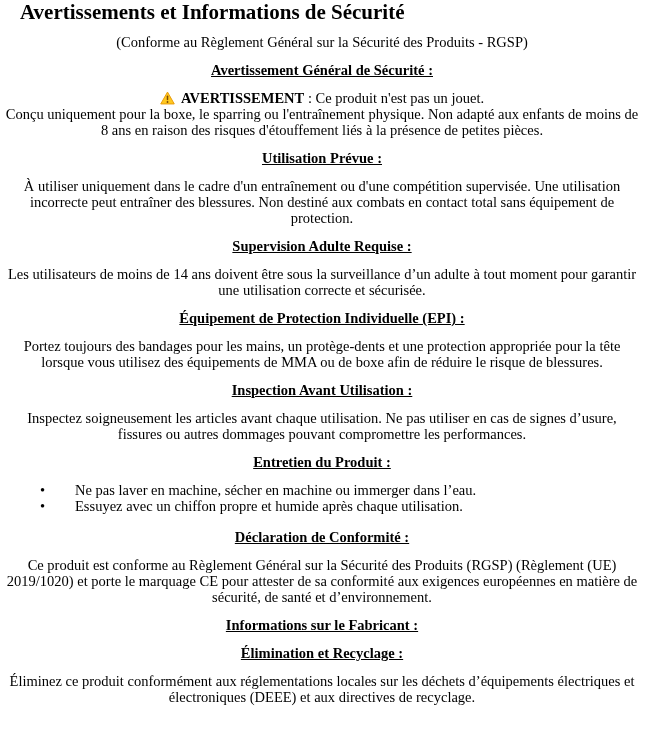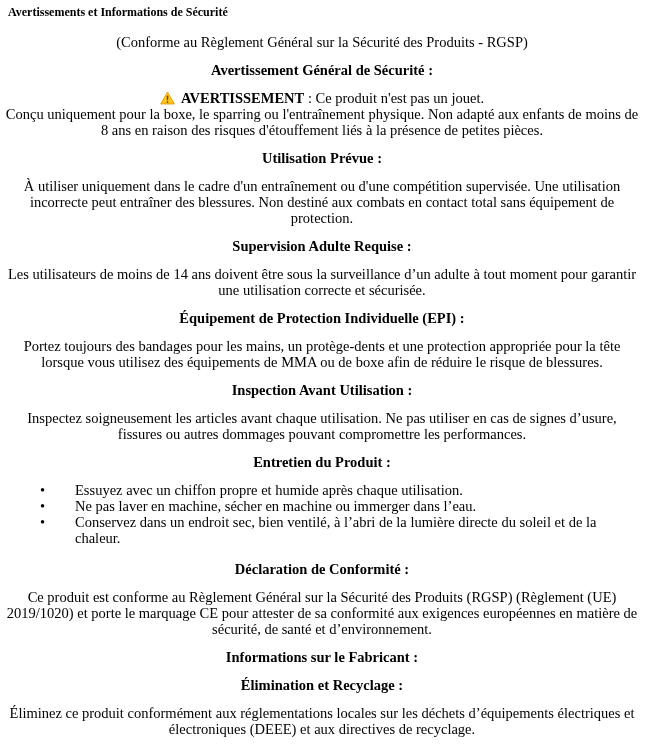--- a/index.html
+++ b/index.html
@@ -3,23 +3,23 @@
 <meta charset="utf-8">
 <style>
   html,body{margin:0;padding:0;background:#ffffff;}
   body{
     width:645px;height:755px;box-sizing:border-box;
     padding:2px 5px 0 4px;overflow:hidden;
     color:#000;
     font-family:"Liberation Serif","DejaVu Serif",serif;
     font-size:14.5px;line-height:16px;
   }
-  .title{font-size:12px;font-weight:bold;line-height:20px;margin:0 0 12px 4px;}
+  .title{font-size:21px;font-weight:bold;line-height:20px;margin:0 0 12px 16px;}
   p{margin:12px 0;text-align:center;}
-  .h{font-weight:bold;}
+  .h{font-weight:bold;text-decoration:underline;}
   .h0{margin-top:15px;}
   .warn{margin-top:12px;}
   .wicon{display:inline-block;margin-right:6px;}
   .wicon svg{vertical-align:-2px;display:inline-block;}
   ul{margin:12px 0 0 0;padding:0;list-style:none;}
   li{position:relative;padding-left:71px;}
   li::before{content:"\2022";position:absolute;left:36px;}
 </style>
 </head>
 <body>
@@ -48,23 +48,22 @@
   <p>Les utilisateurs de moins de 14 ans doivent être sous la surveillance d’un adulte à tout moment pour garantir une utilisation correcte et sécurisée.</p>
 
   <p class="h">Équipement de Protection Individuelle (EPI) :</p>
   <p>Portez toujours des bandages pour les mains, un protège-dents et une protection appropriée pour la tête lorsque vous utilisez des équipements de MMA ou de boxe afin de réduire le risque de blessures.</p>
 
   <p class="h">Inspection Avant Utilisation :</p>
   <p>Inspectez soigneusement les articles avant chaque utilisation. Ne pas utiliser en cas de signes d’usure, fissures ou autres dommages pouvant compromettre les performances.</p>
 
   <p class="h">Entretien du Produit :</p>
   <ul>
+    <li>Ne pas laver en machine, sécher en machine ou immerger dans l’eau.</li>
     <li>Essuyez avec un chiffon propre et humide après chaque utilisation.</li>
-    <li>Ne pas laver en machine, sécher en machine ou immerger dans l’eau.</li>
-    <li>Conservez dans un endroit sec, bien ventilé, à l’abri de la lumière directe du soleil et de la chaleur.</li>
   </ul>
 
   <p class="h h0">Déclaration de Conformité :</p>
   <p>Ce produit est conforme au Règlement Général sur la Sécurité des Produits (RGSP) (Règlement (UE) 2019/1020) et porte le marquage CE pour attester de sa conformité aux exigences européennes en matière de sécurité, de santé et d’environnement.</p>
 
   <p class="h">Informations sur le Fabricant :</p>
 
   <p class="h">Élimination et Recyclage :</p>
   <p>Éliminez ce produit conformément aux réglementations locales sur les déchets d’équipements électriques et électroniques (DEEE) et aux directives de recyclage.</p>
 

